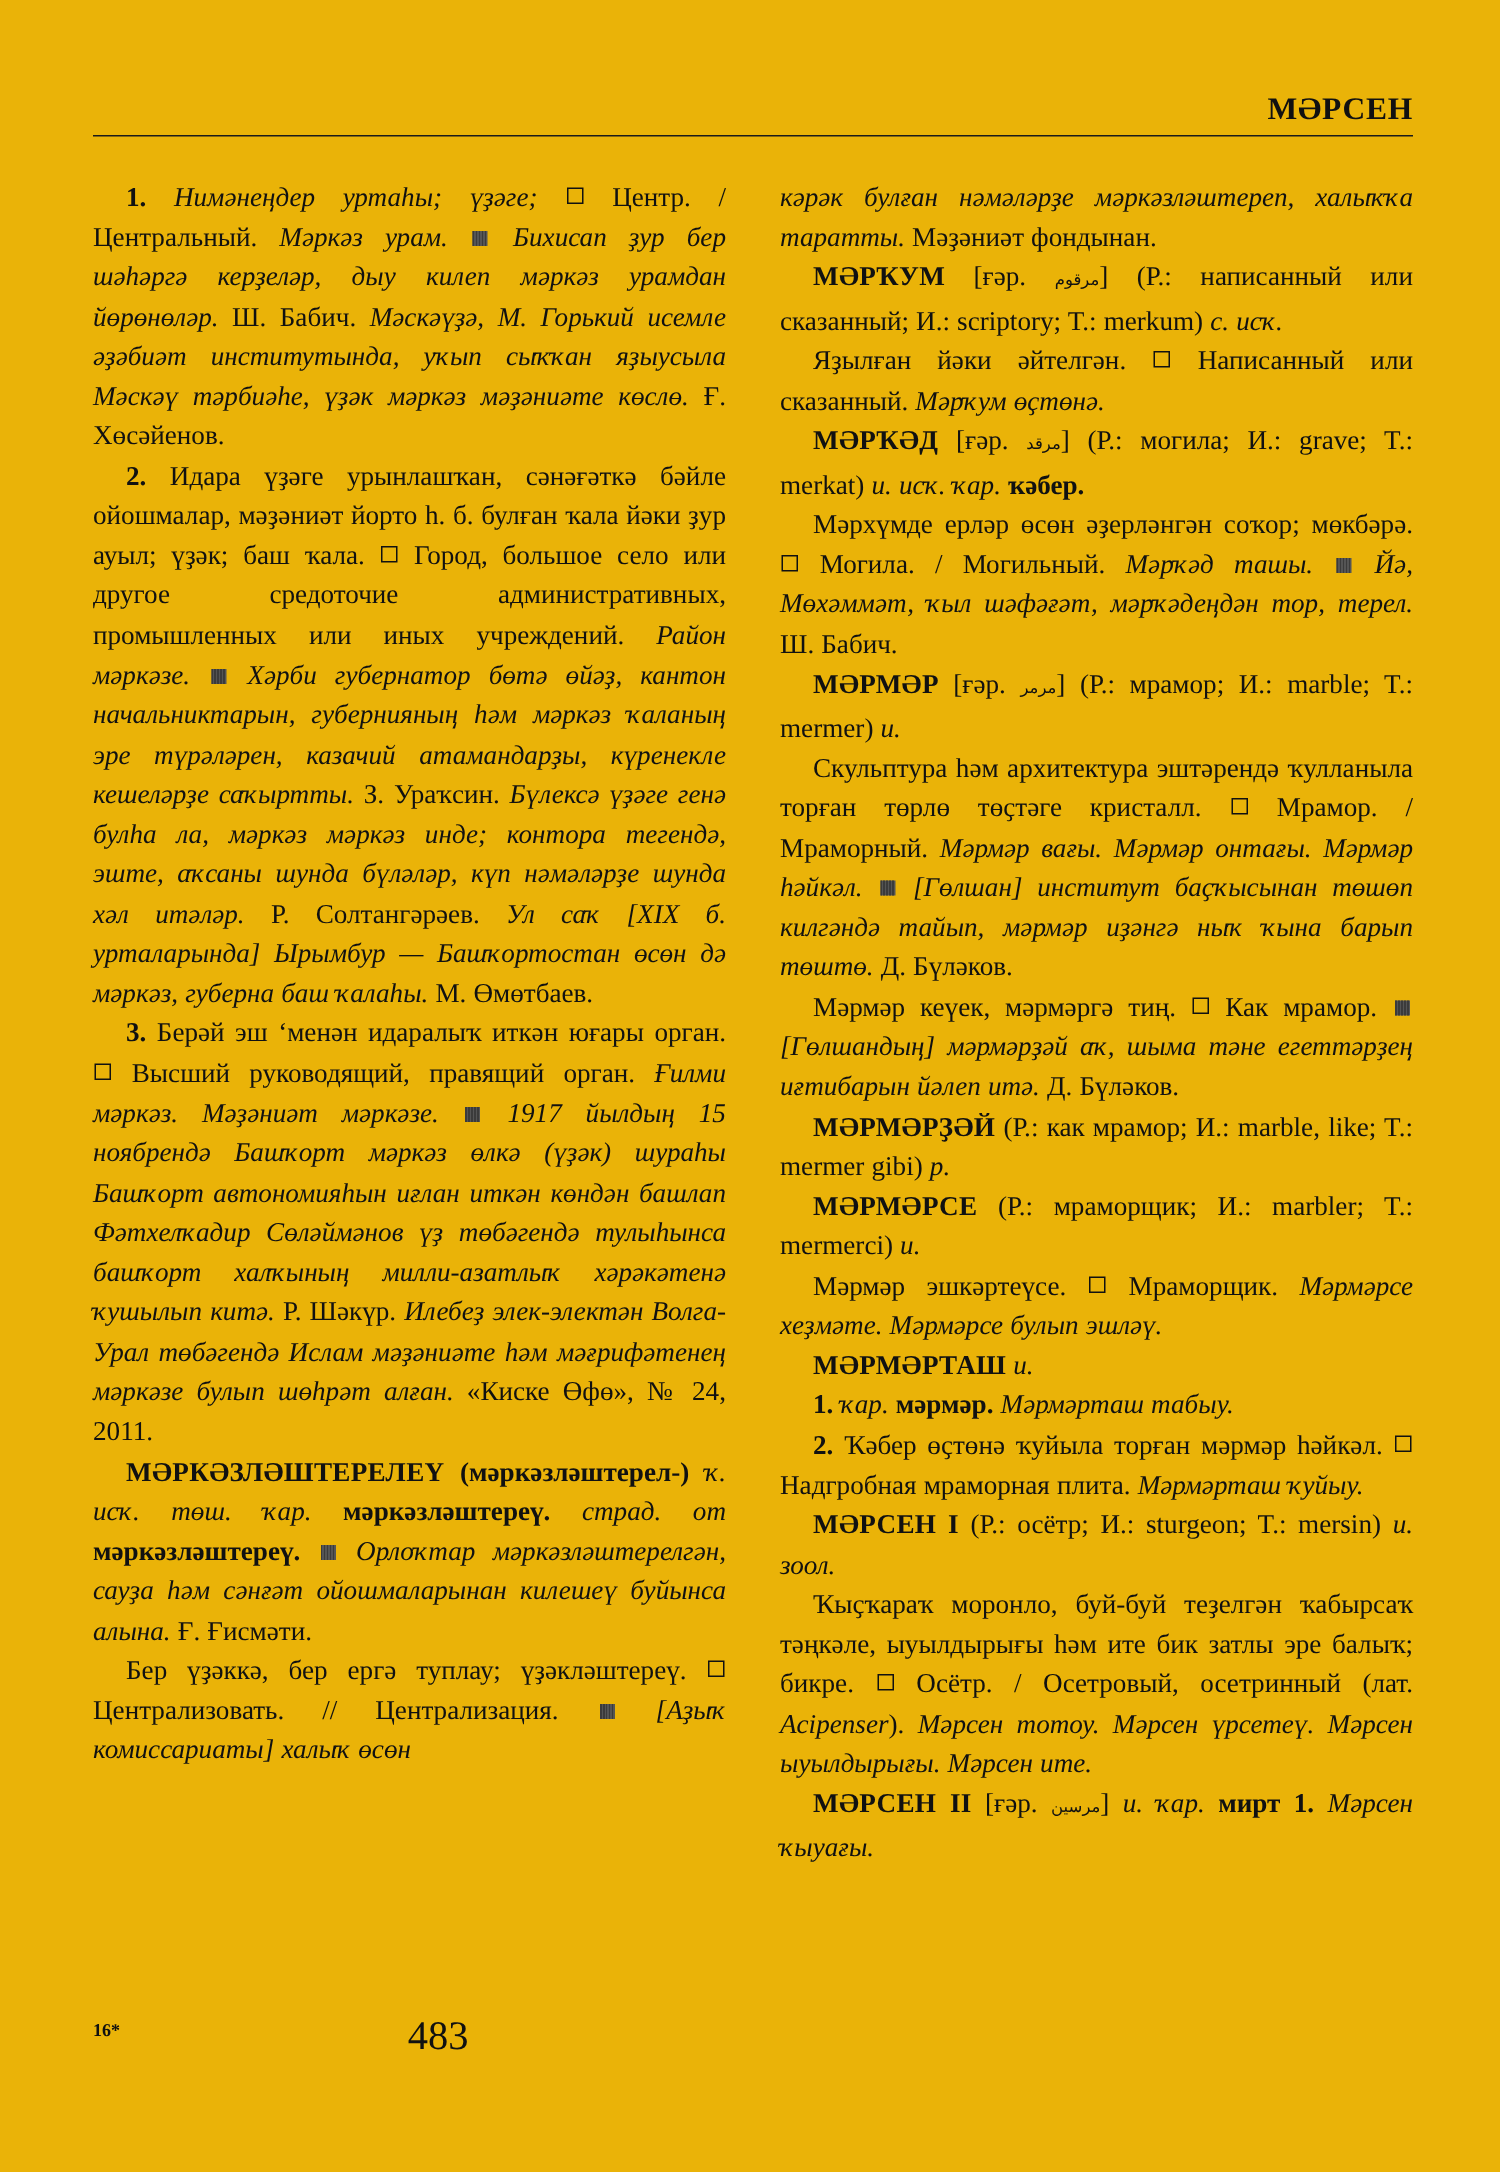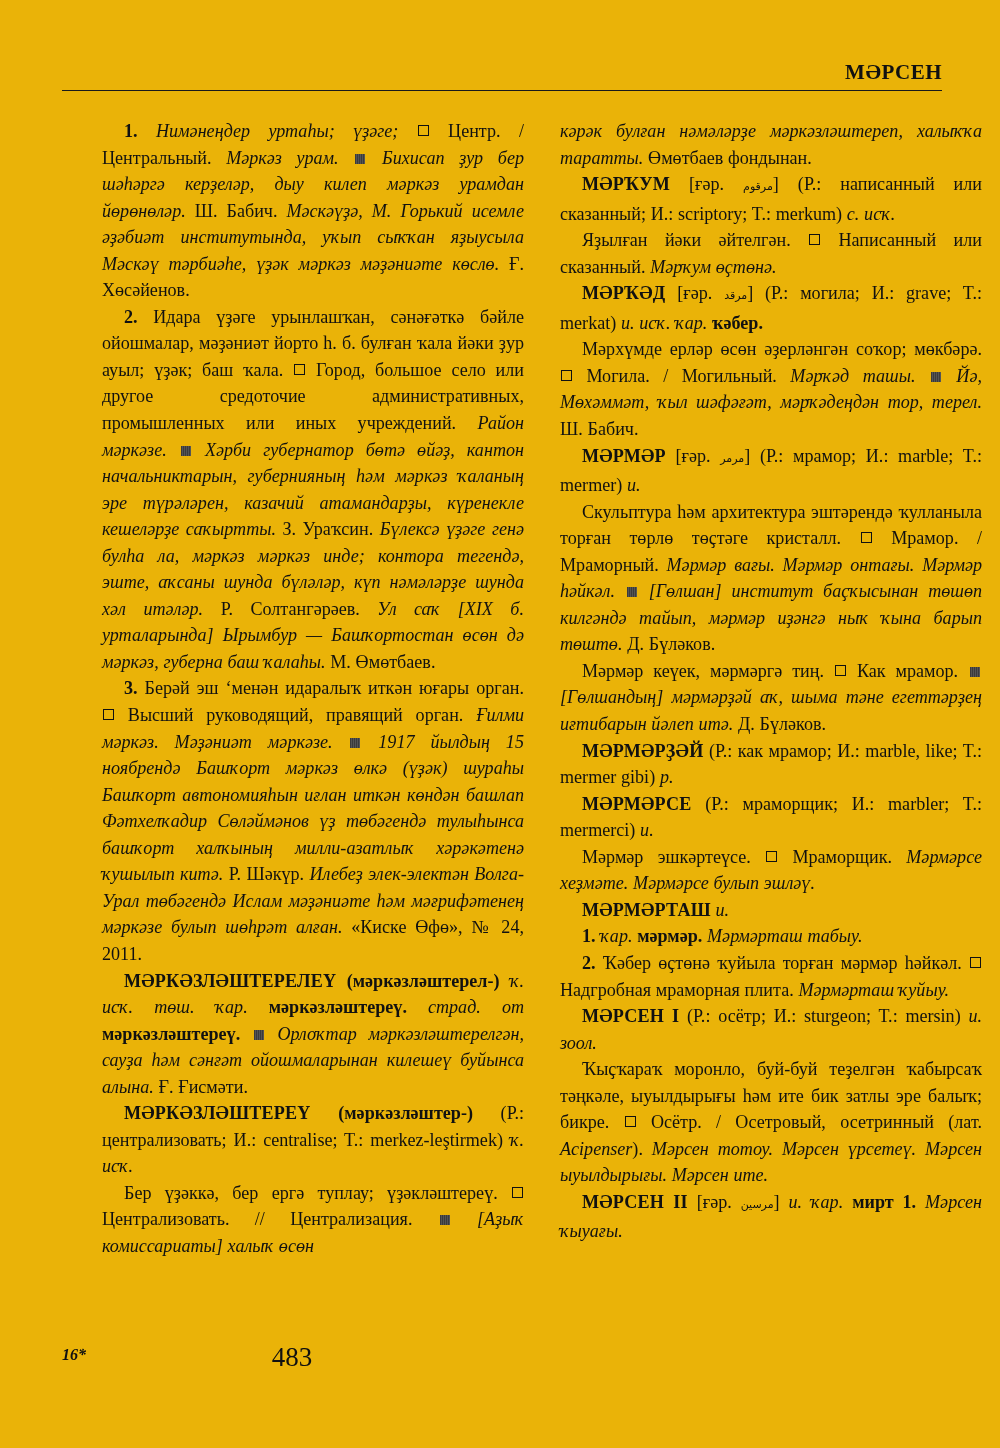--- a/index.html
+++ b/index.html
@@ -41,21 +41,20 @@
   }
 
   
   .columns {
     position: absolute;
     top: 118px;
     left: 62px;
     width: 880px;
     display: flex;
     gap: 36px;
-    margin-left: 40px;
   }
   .col {
     width: 422px;
   }
 
   p.para {
     margin: 0;
     text-align: justify;
     text-justify: inter-word;
     font-size: 18.1px;
@@ -121,23 +120,22 @@
     position: absolute;
     left: 62px;
     right: 58px;
     top: 1342px;
     height: 28px;
   }
   .sig {
     position: absolute;
     left: 0;
     top: 4px;
-    font-size: 16px;
-    font-weight: bold;
-    font-style: italic;
+    font-size: 12px;
+    font-weight: bold;
   }
   .folio {
     position: absolute;
     left: 0;
     right: 0;
     top: 0;
     text-align: center;
     font-size: 27px;
     padding-right: 420px;
   }
@@ -157,29 +155,28 @@
     <div class="col">
 
       <p class="para indent"><span class="num">1.</span> <span class="i">Нимәнеңдер уртаһы; үҙәге;</span> <span class="mk-open"></span> <span>Центр. / Центральный.</span> <span class="i">Мәркәз урам.</span> <span class="mk-fill"></span> <span class="i">Бихисап ҙур бер шәһәргә керҙеләр, дыу килеп мәркәз урамдан йөрөнөләр.</span> <span>Ш. Бабич.</span> <span class="i">Мәскәүҙә, М. Горький исемле әҙәбиәт институтында, уҡып сыҡҡан яҙыусыла Мәскәү тәрбиәһе, үҙәк мәркәз мәҙәниәте көслө.</span> <span>Ғ. Хөсәйенов.</span></p>
 
       <p class="para indent"><span class="num">2.</span> <span>Идара үҙәге урынлашҡан, сәнәғәткә бәйле ойошмалар, мәҙәниәт йорто һ. б. булған ҡала йәки ҙур ауыл; үҙәк; баш ҡала.</span> <span class="mk-open"></span> <span>Город, большое село или другое средоточие административных, промышленных или иных учреждений.</span> <span class="i">Район мәркәзе.</span> <span class="mk-fill"></span> <span class="i">Хәрби губернатор бөтә өйәҙ, кантон начальниктарын, губернияның һәм мәркәз ҡаланың эре түрәләрен, казачий атамандарҙы, күренекле кешеләрҙе саҡыртты.</span> <span>З. Ураҡсин.</span> <span class="i">Бүлексә үҙәге генә булһа ла, мәркәз мәркәз инде; контора тегендә, эште, аҡсаны шунда бүләләр, күп нәмәләрҙе шунда хәл итәләр.</span> <span>Р. Солтангәрәев.</span> <span class="i">Ул саҡ [XIX б. урталарында] Ырымбур — Башҡортостан өсөн дә мәркәз, губерна баш ҡалаһы.</span> <span>М. Өмөтбаев.</span></p>
 
       <p class="para indent"><span class="num">3.</span> <span>Берәй эш ʻменән идаралыҡ иткән юғары орган.</span> <span class="mk-open"></span> <span>Высший руководящий, правящий орган.</span> <span class="i">Ғилми мәркәз.</span> <span class="i">Мәҙәниәт мәркәзе.</span> <span class="mk-fill"></span> <span class="i">1917 йылдың 15 ноябрендә Башҡорт мәркәз өлкә (үҙәк) шураһы Башҡорт автономияһын иғлан иткән көндән башлап Фәтхелҡадир Сөләймәнов үҙ төбәгендә тулыһынса башҡорт халҡының милли-азатлыҡ хәрәкәтенә ҡушылып китә.</span> <span>Р. Шәкүр.</span> <span class="i">Илебеҙ элек-электән Волга-Урал төбәгендә Ислам мәҙәниәте һәм мәғрифәтенең мәркәзе булып шөһрәт алған.</span> <span>«Киске Өфө», № 24, 2011.</span></p>
 
       <p class="para indent"><span class="hw">МӘРКӘЗЛӘШТЕРЕЛЕҮ</span> <span class="b">(мәркәзләштерел-)</span> <span class="i">ҡ. исҡ. төш. ҡар.</span> <span class="b">мәркәзләштереү.</span> <span class="i">страд. от</span> <span class="b">мәркәзләштереү.</span> <span class="mk-fill"></span> <span class="i">Орлоҡтар мәркәзләштерелгән, сауҙа һәм сәнғәт ойошмаларынан килешеү буйынса алына.</span> <span>Ғ. Ғисмәти.</span></p>
 
-      <p class="para indent"><span class="hw">МӘРКӘЗЛӘШТЕРЕҮ</span> <span class="b">(мәркәзләштер-)</span> <span>(Р.: централизовать; И.: centralise; T.: merkez-</span><span>leştirmek)</span> <span class="i">ҡ. исҡ.</span></p>
 
       <p class="para indent"><span>Бер үҙәккә, бер ергә туплау; үҙәкләштереү.</span> <span class="mk-open"></span> <span>Централизовать. // Централизация.</span> <span class="mk-fill"></span> <span class="i">[Аҙыҡ комиссариаты] халыҡ өсөн</span></p>
 
     </div>
 
     <div class="col">
 
-      <p class="para noindent"><span class="i">кәрәк булған нәмәләрҙе мәркәзләштереп, халыҡҡа таратты.</span> <span>Өмөтбаев фондынан.</span></p>
+      <p class="para noindent"><span class="i">кәрәк булған нәмәләрҙе мәркәзләштереп, халыҡҡа таратты.</span> <span>Мәҙәниәт фондынан.</span></p>
 
       <p class="para indent"><span class="hw">МӘРҠУМ</span> <span>[ғәр.</span> <span class="ar">مرقوم</span><span>]</span> <span>(Р.: написанный или сказанный; И.: scriptory; T.: merkum)</span> <span class="i">с. исҡ.</span></p>
 
       <p class="para indent"><span>Яҙылған йәки әйтелгән.</span> <span class="mk-open"></span> <span>Написанный или сказанный.</span> <span class="i">Мәрҡум өҫтөнә.</span></p>
 
       <p class="para indent"><span class="hw">МӘРҠӘД</span> <span>[ғәр.</span> <span class="ar">مرقد</span><span>]</span> <span>(Р.: могила; И.: grave; T.: merkat)</span> <span class="i">и. исҡ. ҡар.</span> <span class="b">ҡәбер.</span></p>
 
       <p class="para indent"><span>Мәрхүмде ерләр өсөн әҙерләнгән соҡор; мөкбәрә.</span> <span class="mk-open"></span> <span>Могила. / Могильный.</span> <span class="i">Мәрҡәд ташы.</span> <span class="mk-fill"></span> <span class="i">Йә, Мөхәммәт, ҡыл шәфәғәт, мәрҡәдеңдән тор, терел.</span> <span>Ш. Бабич.</span></p>
 
       <p class="para indent"><span class="hw">МӘРМӘР</span> <span>[ғәр.</span> <span class="ar">مرمر</span><span>]</span> <span>(Р.: мрамор; И.: marble; T.: mermer)</span> <span class="i">и.</span></p>

